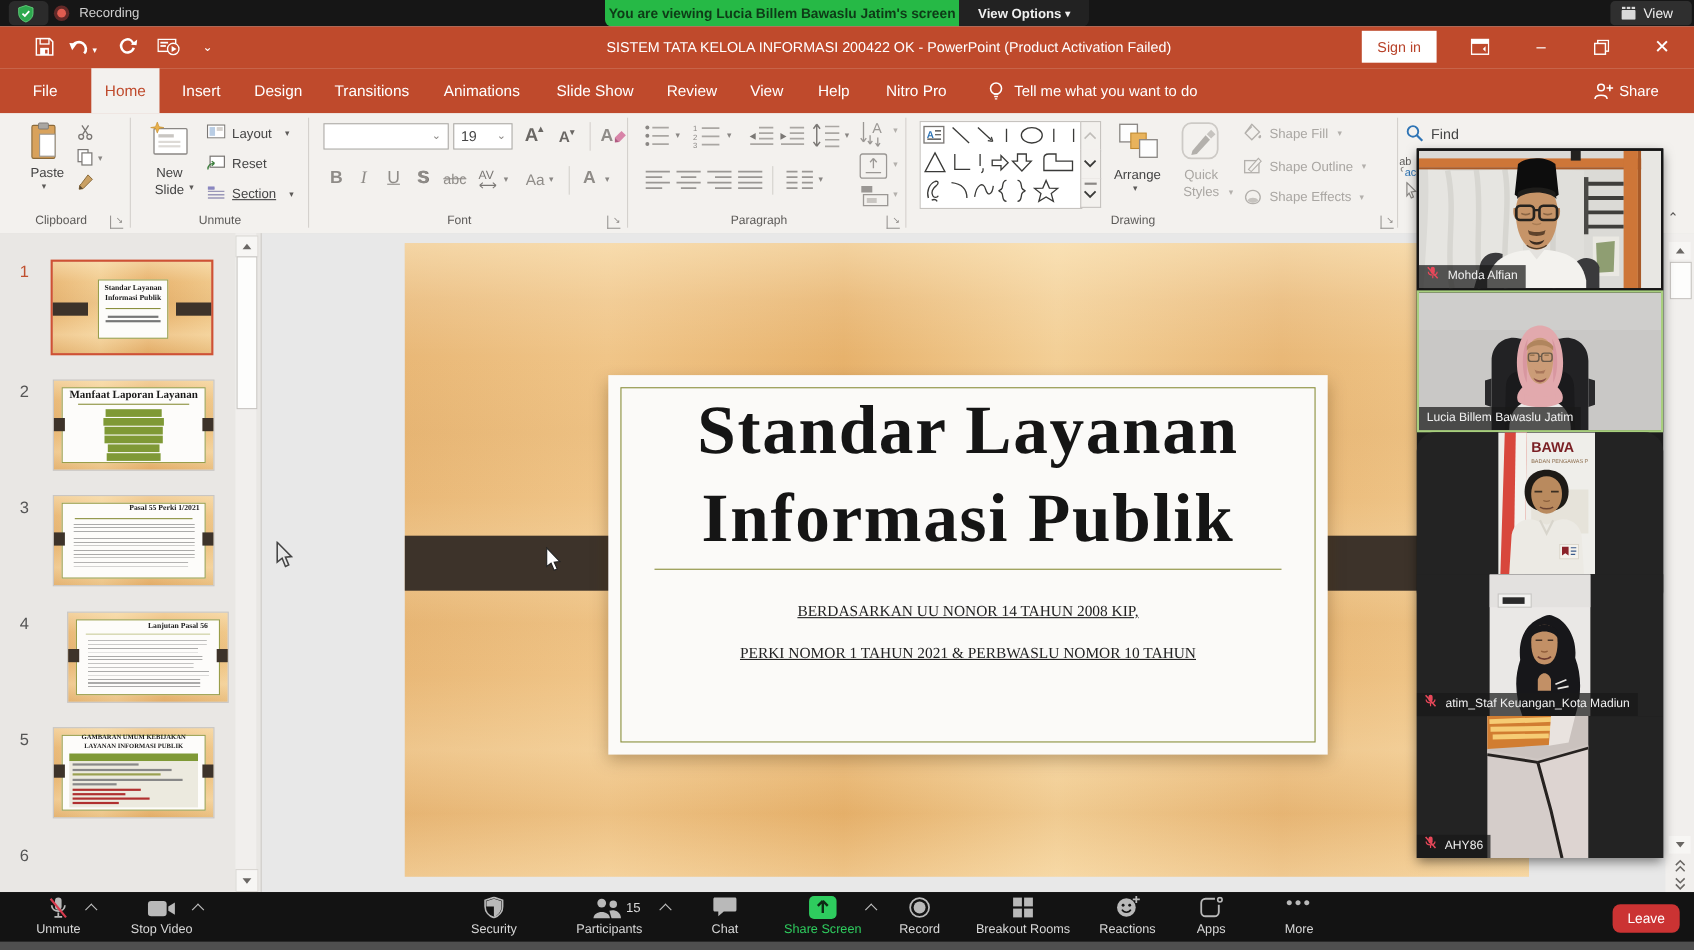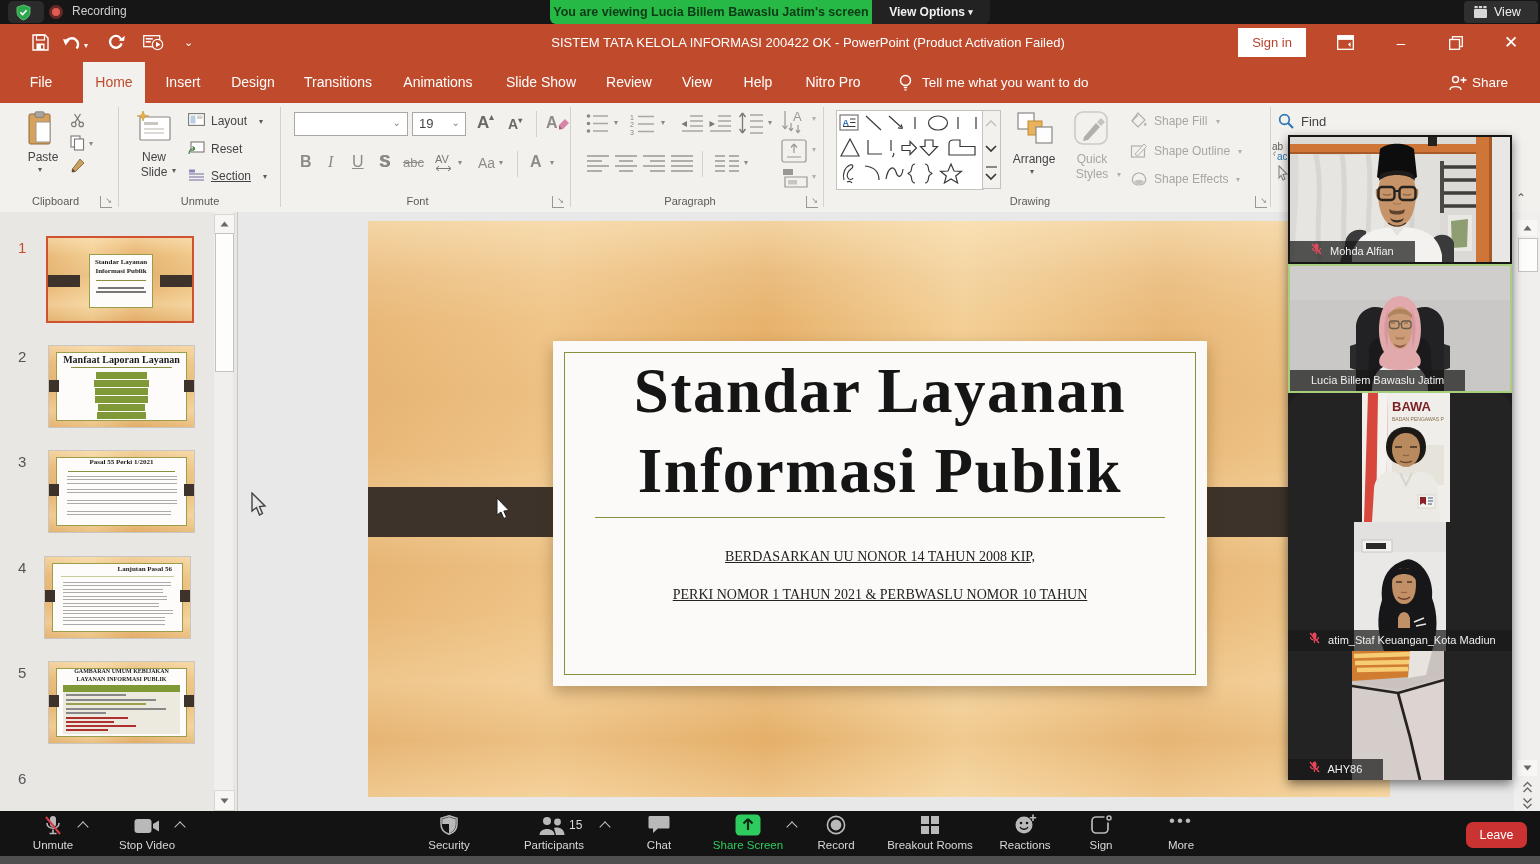--- a/index.html
+++ b/index.html
@@ -61,21 +61,21 @@
 .brownbar{background:#3d332a;}
 #title-card{left:185px;top:120px;width:654px;height:345px;background:#fbfaf8;box-shadow:0 6px 14px rgba(80,50,10,0.35);}
 #title-card-border{left:11px;top:11px;width:630px;height:321px;border:1px solid #8a8f3c;}
 .slide-title{width:100%;text-align:center;font-family:"Liberation Serif",serif;font-weight:bold;color:#151515;font-size:63px;letter-spacing:1.5px;}
 .slide-sub{width:100%;text-align:center;font-family:"Liberation Serif",serif;color:#222;font-size:14px;text-decoration:underline;}
 .title-rule{left:42px;width:570px;height:1px;background:#8a8f3c;}
 
 
 #video-panel{left:1288px;top:135px;width:224px;height:645px;background:#1d1d1d;box-shadow:0 4px 10px rgba(0,0,0,0.5);}
 .vtile{left:0;width:224px;height:129px;overflow:hidden;background:#232323;}
-.vlabel{position:absolute;left:0;bottom:0;height:21px;background:rgba(25,25,25,0.72);color:#f0f0f0;font-size:11px;line-height:21px;padding:0 21px;white-space:nowrap;}
+.vlabel{position:absolute;left:0;bottom:0;height:21px;background:rgba(25,25,25,0.72);color:#f0f0f0;font-size:11px;line-height:21px;padding:0 7px;white-space:nowrap;}
 .vlabel .mic{margin-right:5px;}
 
 
 #zoom-toolbar{left:0;top:811px;width:1540px;height:45px;background:#131313;}
 .tb-item{top:0;height:45px;text-align:center;}
 .tb-label{position:absolute;left:50%;transform:translateX(-50%);top:28px;font-size:11.5px;color:#d8d8d8;white-space:nowrap;}
 .tb-caret{position:absolute;width:7px;height:7px;border-left:1.6px solid #c0c0c0;border-top:1.6px solid #c0c0c0;transform:rotate(45deg);top:12px;}
 .leave-btn{left:1466px;top:11px;width:61px;height:26px;background:#cb3333;border-radius:7px;color:#fff;font-size:12.5px;text-align:center;line-height:26px;}
 #bottom-strip{left:0;top:856px;width:1540px;height:8px;background:#4f4f4f;}
 </style>
@@ -470,29 +470,29 @@
         <div class="abs" style="left:46px;top:42px;width:53px;height:7px;background:#7f9936;"></div>
         <div class="abs" style="left:46px;top:50px;width:53px;height:7px;background:#7f9936;"></div>
         <div class="abs" style="left:49px;top:58px;width:47px;height:7px;background:#7f9936;"></div>
         <div class="abs" style="left:48px;top:66px;width:49px;height:7px;background:#7f9936;"></div>
       </div>
 
       <div class="abs twood" style="left:48px;top:238px;width:145px;height:81px;border:1px solid #c9c6c2;">
         <div class="tframe"></div>
         <div class="abs" style="left:0;top:33px;width:10px;height:12px;background:#3d332a;"></div>
         <div class="abs" style="right:0;top:33px;width:10px;height:12px;background:#3d332a;"></div>
-        <div class="abs" style="left:0;top:7px;width:100%;font-family:'Liberation Serif',serif;font-weight:bold;font-size:7px;text-align:center;color:#1a1a1a;">Pasal 55 Perki 1/2021</div>
+        <div class="abs" style="left:0;top:7px;width:100%;font-family:'Liberation Serif',serif;font-weight:bold;font-size:7px;text-align:center;color:#1a1a1a;padding-left:28px;">Pasal 55 Perki 1/2021</div>
         <div class="abs" style="left:19px;top:20px;width:107px;height:1px;background:#8a8f3c;"></div>
         <div class="tlines abs" style="left:18px;top:25px;width:110px;height:10px;"></div>
         <div class="tlines abs" style="left:18px;top:38px;width:110px;height:7px;"></div>
         <div class="tlines abs" style="left:18px;top:49px;width:110px;height:7px;"></div>
         <div class="tlines abs" style="left:18px;top:60px;width:104px;height:4px;"></div>
       </div>
 
-      <div class="abs twood" style="left:44px;top:344px;width:145px;height:81px;border:1px solid #c9c6c2;">
+      <div class="abs twood" style="left:61px;top:344px;width:145px;height:81px;border:1px solid #c9c6c2;">
         <div class="tframe"></div>
         <div class="abs" style="left:0;top:33px;width:10px;height:12px;background:#3d332a;"></div>
         <div class="abs" style="right:0;top:33px;width:10px;height:12px;background:#3d332a;"></div>
         <div class="abs" style="right:18px;top:8px;font-family:'Liberation Serif',serif;font-weight:bold;font-size:7px;color:#1a1a1a;">Lanjutan Pasal 56</div>
         <div class="abs" style="left:16px;top:19px;width:113px;height:1px;background:#c9cc9a;"></div>
         <div class="tlines abs" style="left:18px;top:25px;width:108px;height:4px;"></div>
         <div class="tlines abs" style="left:18px;top:32px;width:100px;height:4px;"></div>
         <div class="tlines abs" style="left:18px;top:39px;width:104px;height:4px;"></div>
         <div class="tlines abs" style="left:18px;top:46px;width:96px;height:4px;"></div>
         <div class="tlines abs" style="left:18px;top:53px;width:110px;height:4px;"></div>
@@ -813,21 +813,21 @@
       <path d="M19 0.5 V7 M15.8 3.7 H22.2" stroke="#b9b9b9" stroke-width="1.6"></path>
     </svg>
     <span class="tb-label">Reactions</span>
   </div>
 
   <div class="tb-item abs" style="left:1072px;width:58px;">
     <svg class="abs" style="left:50%;margin-left:-10px;top:4px" width="21" height="20" viewBox="0 0 21 20">
       <path d="M16 3 C16 1.9 16.9 1 18 1 C19.1 1 20 1.9 20 3 C20 4.1 19.1 5 18 5 C16.9 5 16 4.1 16 3 Z" fill="none" stroke="#b9b9b9" stroke-width="1.5"></path>
       <path d="M13.5 2 H5 C2.8 2 1 3.8 1 6 V14 C1 16.2 2.8 18 5 18 H13 C15.2 18 17 16.2 17 14 V7.5" fill="none" stroke="#b9b9b9" stroke-width="1.7"></path>
     </svg>
-    <span class="tb-label">Sign</span>
+    <span class="tb-label">Apps</span>
   </div>
 
   <div class="tb-item abs" style="left:1152px;width:58px;">
     <span class="abs" style="left:50%;transform:translateX(-50%);top:0px;color:#b9b9b9;font-size:17px;letter-spacing:2px;">•••</span>
     <span class="tb-label">More</span>
   </div>
 
   <div class="leave-btn abs">Leave</div>
 </div>
 <div id="bottom-strip" class="abs"></div>

